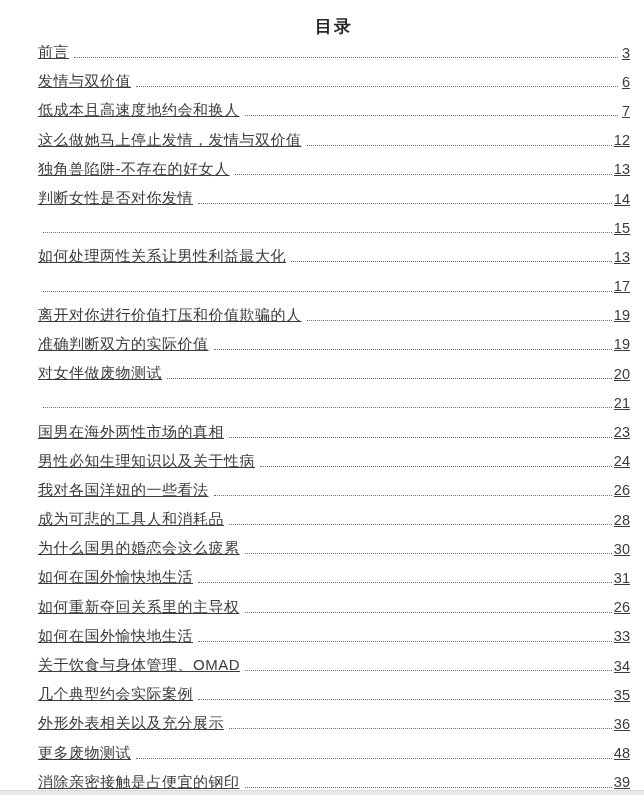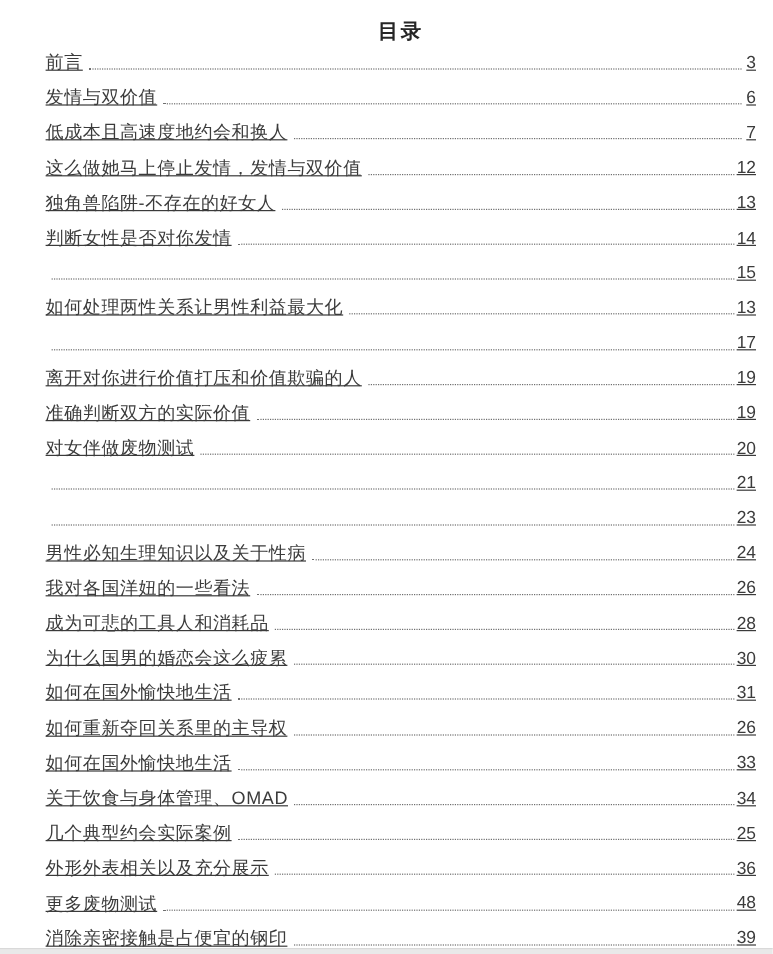--- a/index.html
+++ b/index.html
@@ -137,20 +137,21 @@
       <div class="toc-row">
         <span class="toc-title">对女伴做废物测试</span>
         <span class="toc-leader"></span>
         <span class="toc-page">20</span>
       </div>
       <div class="toc-row">
         <span class="toc-leader"></span>
         <span class="toc-page">21</span>
       </div>
       <div class="toc-row">
+        <span class="toc-title">国男在海外两性市场的真相</span>
         <span class="toc-leader"></span>
         <span class="toc-page">23</span>
       </div>
       <div class="toc-row">
         <span class="toc-title">男性必知生理知识以及关于性病</span>
         <span class="toc-leader"></span>
         <span class="toc-page">24</span>
       </div>
       <div class="toc-row">
         <span class="toc-title">我对各国洋妞的一些看法</span>
@@ -183,21 +184,21 @@
         <span class="toc-page">33</span>
       </div>
       <div class="toc-row">
         <span class="toc-title">关于饮食与身体管理、OMAD</span>
         <span class="toc-leader"></span>
         <span class="toc-page">34</span>
       </div>
       <div class="toc-row">
         <span class="toc-title">几个典型约会实际案例</span>
         <span class="toc-leader"></span>
-        <span class="toc-page">25</span>
+        <span class="toc-page">35</span>
       </div>
       <div class="toc-row">
         <span class="toc-title">外形外表相关以及充分展示</span>
         <span class="toc-leader"></span>
         <span class="toc-page">36</span>
       </div>
       <div class="toc-row">
         <span class="toc-title">更多废物测试</span>
         <span class="toc-leader"></span>
         <span class="toc-page">48</span>

